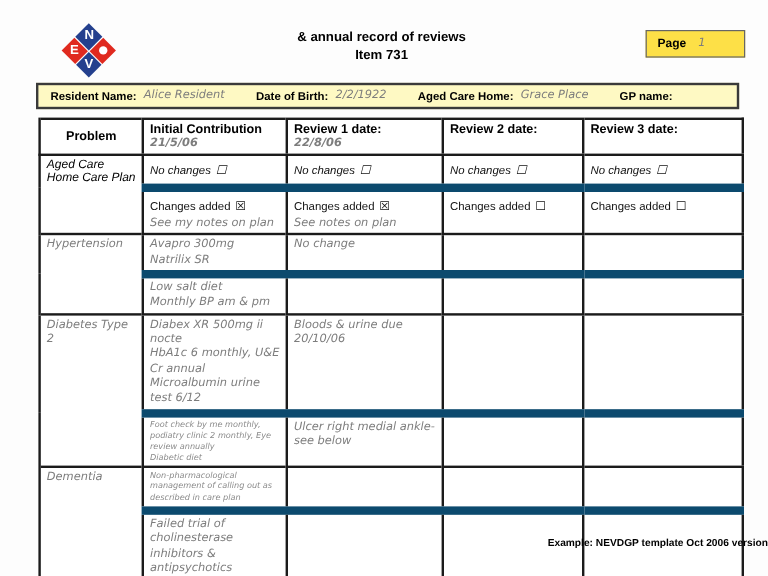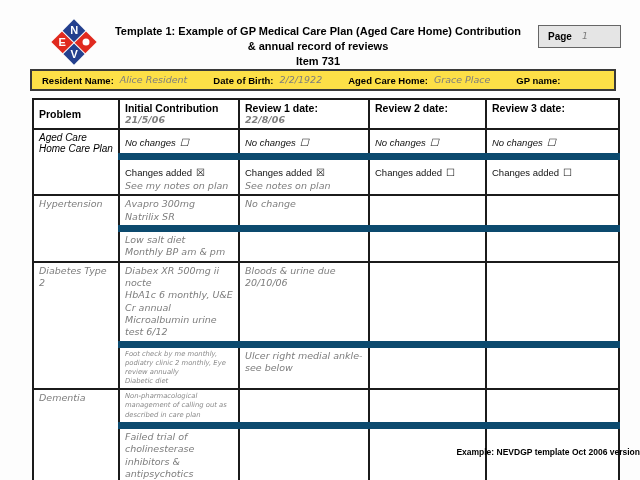--- a/index.html
+++ b/index.html
@@ -8,38 +8,38 @@
   
   #logo{position:absolute;left:50px;top:18px;width:48px;height:48px;}
   .logo-grid{width:32px;height:32px;margin:8px;transform:rotate(45deg);display:grid;grid-template-columns:1fr 1fr;grid-template-rows:1fr 1fr;gap:1px;}
   .tile{display:flex;align-items:center;justify-content:center;}
   .tile span{transform:rotate(-45deg);color:#fff;font-weight:bold;font-size:11px;line-height:1;}
   .t-blue{background:#24408e;}
   .t-red{background:#e02a1f;}
   .dot{width:7px;height:7px;border-radius:50%;background:#fff;transform:rotate(-45deg);}
 
   #title{position:absolute;left:104px;top:24px;width:428px;text-align:center;font-weight:bold;font-size:11px;line-height:1.35;color:#000;}
-  #page-box{position:absolute;left:538px;top:25px;width:72px;height:21px;border:1px solid #666;display:flex;align-items:center;padding-left:9px;gap:10px;background:#e5e5e5;}
+  #page-box{position:absolute;left:538px;top:25px;width:72px;height:21px;border:1px solid #666;display:flex;align-items:center;padding-left:9px;gap:10px;background:#fde047;}
   #page-box .lbl{font-weight:bold;font-size:10px;color:#000;}
 
   
   .hand{font-family:"DejaVu Sans",sans-serif;font-style:italic;color:#7d7d7d;font-size:9.5px;white-space:pre-line;line-height:1.3;}
   .hand-sm{font-family:"DejaVu Sans",sans-serif;font-style:italic;color:#8a8a8a;font-size:6.8px;white-space:pre-line;line-height:1.35;}
 
   
-  #resident-bar{position:absolute;left:30px;top:69px;width:586px;height:22px;border:2px solid #3a3a3a;background:#fde047;display:flex;align-items:center;padding:0 10px;box-sizing:border-box;gap:6px;font-size:9.5px;white-space:nowrap;}
+  #resident-bar{position:absolute;left:30px;top:69px;width:586px;height:22px;border:2px solid #3a3a3a;background:#fef9c3;display:flex;align-items:center;padding:0 10px;box-sizing:border-box;gap:6px;font-size:9.5px;white-space:nowrap;}
   #resident-bar .lbl{font-weight:bold;color:#000;}
   #resident-bar .gap{width:14px;}
 
   
   #care-table{position:absolute;left:32px;top:98px;border-collapse:collapse;table-layout:fixed;width:586px;background:#fff;}
   #care-table th,#care-table td{border-left:2px solid #1b1b1b;padding:2px 5px;vertical-align:top;text-align:left;overflow:hidden;}
   #care-table{border:2px solid #1b1b1b;}
   #care-table thead th{border-bottom:2px solid #1b1b1b;font-size:10.5px;font-weight:bold;color:#000;}
-  #care-table thead th.mid{vertical-align:middle;}
+  #care-table thead th.mid{vertical-align:middle;text-align:center;}
   tr.ft>td{border-top:2px solid #1b1b1b;}
   tr.tt>td{border-top:7px solid #0c4a6e;}
   .p{font-size:9.5px;color:#111;}
   .box{font-size:10px;margin-left:4px;color:#111;}
   td.prob{font-size:10px;color:#000;}
   td.prob.hand-name{vertical-align:middle;}
 
   tr.h-head{height:28px;}
   tr.r0a{height:27px;font-style:italic;}  tr.r0b{height:29px;}
   tr.r1a{height:25px;}  tr.r1b{height:22px;}
@@ -66,21 +66,20 @@
       <div class="tile t-red">
           <span>E</span>
         </div>
       <div class="tile t-blue">
           <span>V</span>
         </div>
     </div>
   </div>
 
   <div id="title">
-    <div>Template 1: Example of GP Medical Care Plan (Aged Care Home) Contribution</div>
     <div>&amp; annual record of reviews</div>
     <div>Item 731</div>
   </div>
 
   <div id="page-box">
     <span class="lbl">Page</span>
     <span class="hand">1</span>
   </div>
 
   <div id="resident-bar">

